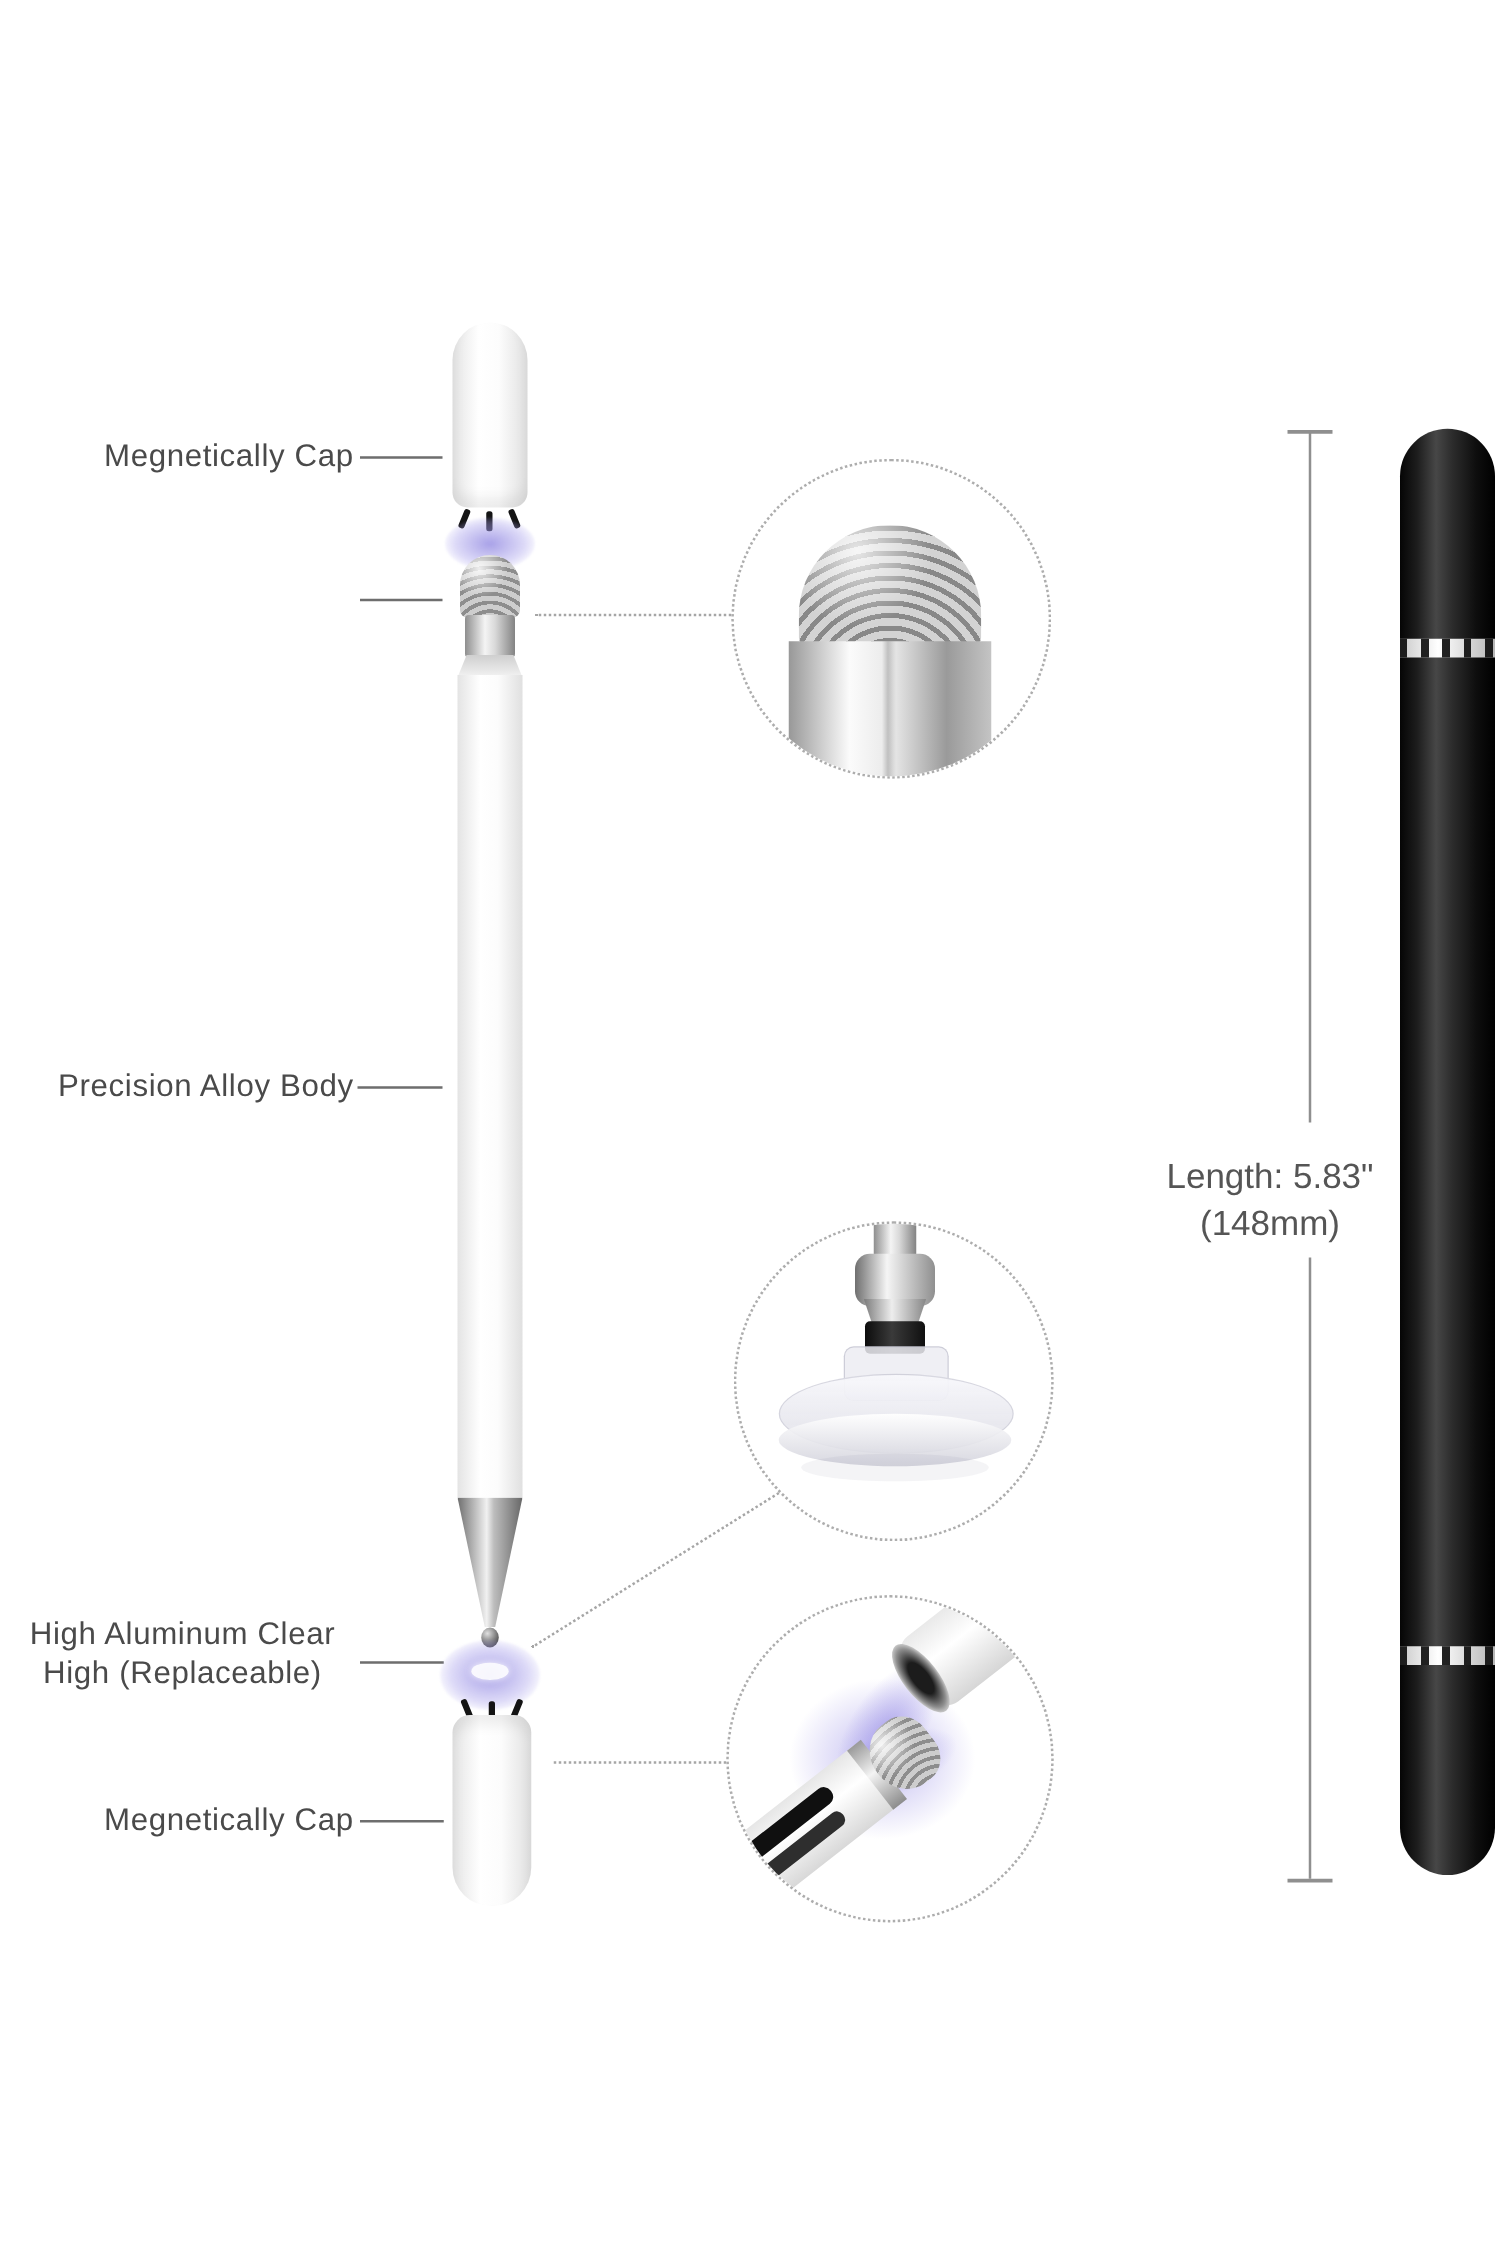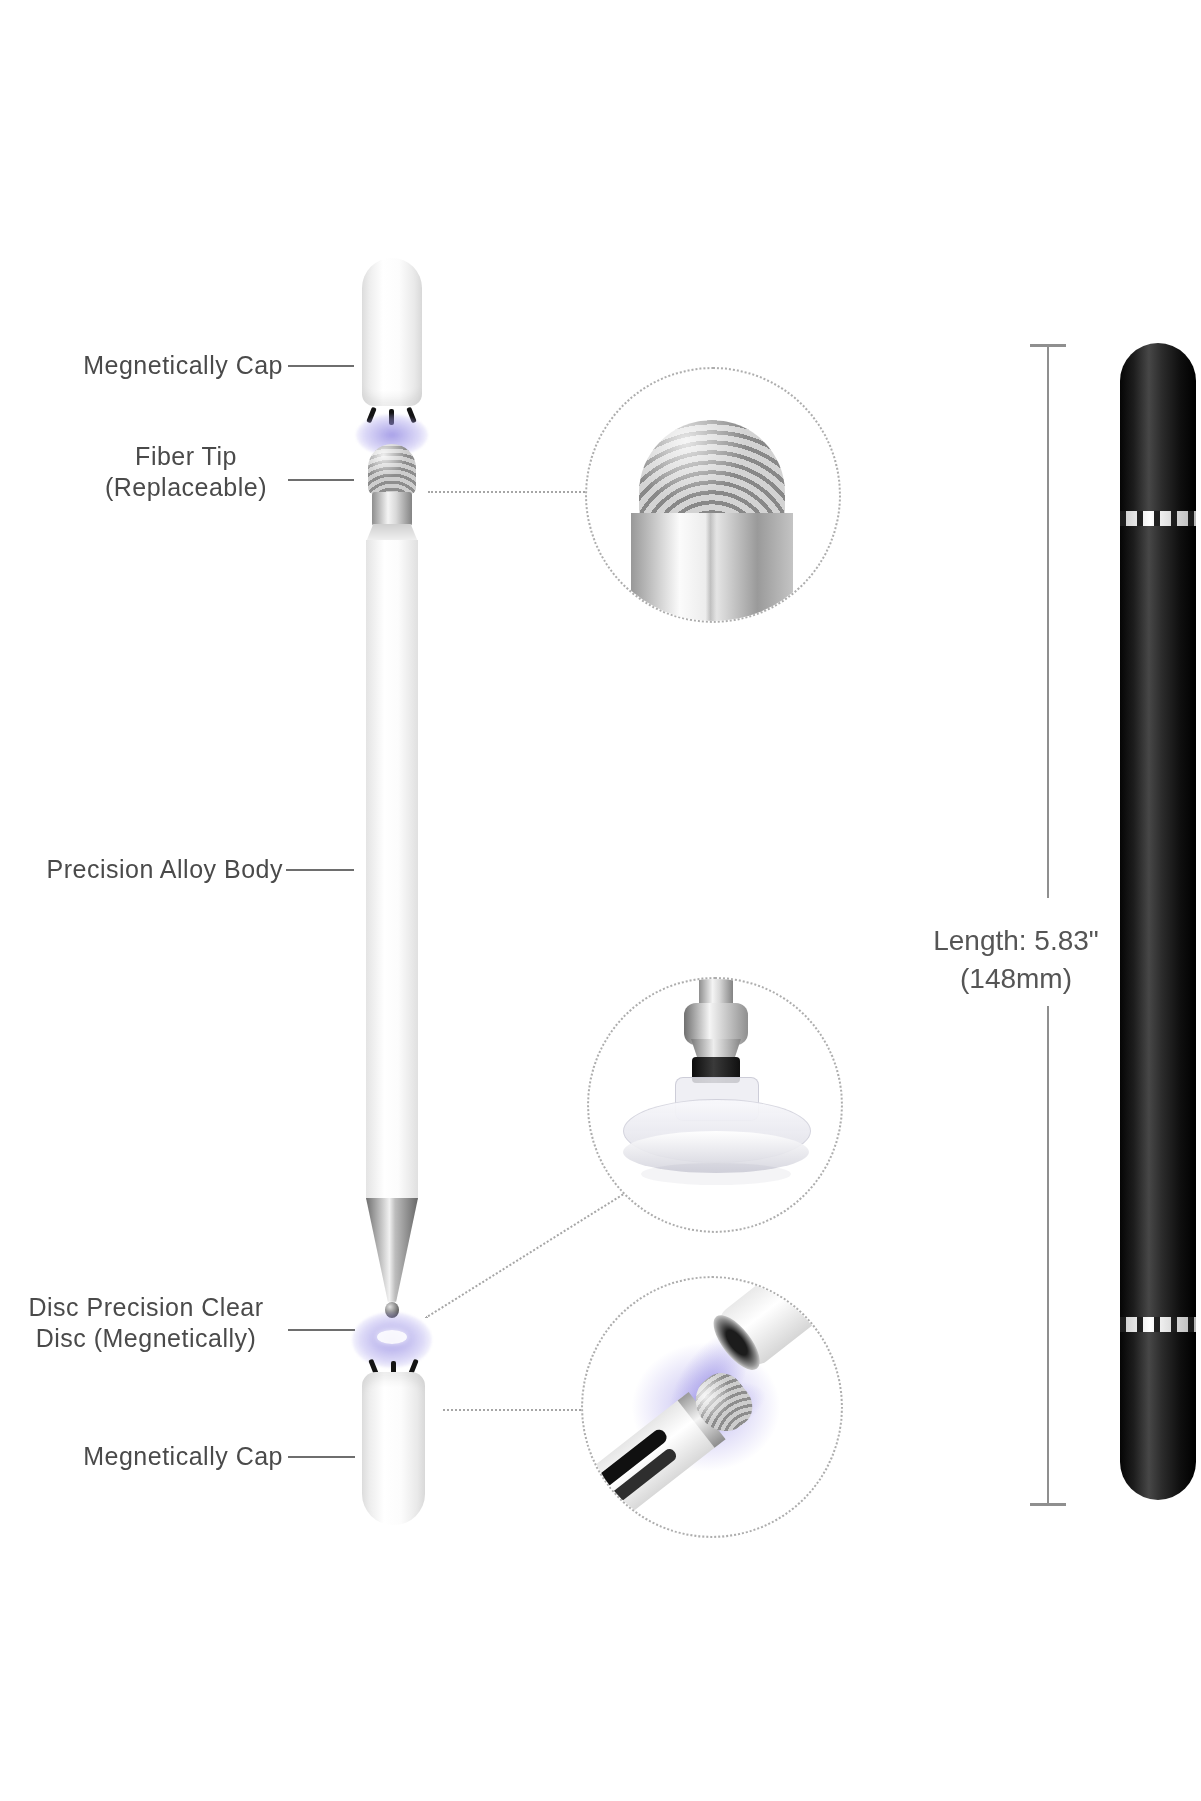--- a/index.html
+++ b/index.html
@@ -104,32 +104,28 @@
     background:radial-gradient(ellipse at center, rgba(150,140,230,.6), rgba(150,140,230,0) 70%);}
 </style>
 </head>
 <body>
 
 <div id="stage">
 
   <div class="label right" style="right:918px;top:350px;">Megnetically Cap</div>
   <div class="leader" style="left:288px;top:365px;width:66px;"></div>
 
-  <div class="label center" style="left:60px;top:441px;width:252px;">
-    <div>Fiber Tip</div>
-    <div>(Replaceable)</div>
-  </div>
   <div class="leader" style="left:288px;top:479px;width:66px;"></div>
 
   <div class="label right" style="right:918px;top:854px;white-space:nowrap;">Precision Alloy Body</div>
   <div class="leader" style="left:286px;top:869px;width:68px;"></div>
 
   <div class="label center" style="left:0px;top:1292px;width:292px;">
-    <div>Disc Precision Clear</div>
-    <div>Disc (Megnetically)</div>
+    <div>High Aluminum Clear</div>
+    <div>High (Replaceable)</div>
   </div>
   <div class="leader" style="left:288px;top:1329px;width:67px;"></div>
 
   <div class="label right" style="right:918px;top:1441px;">Megnetically Cap</div>
   <div class="leader" style="left:288px;top:1456px;width:67px;"></div>
 
   <div class="abs white-metal cap-top"></div>
 
   <div class="dash" style="left:369px;top:407px;transform:rotate(22deg);"></div>
   <div class="dash" style="left:389px;top:409px;"></div>

